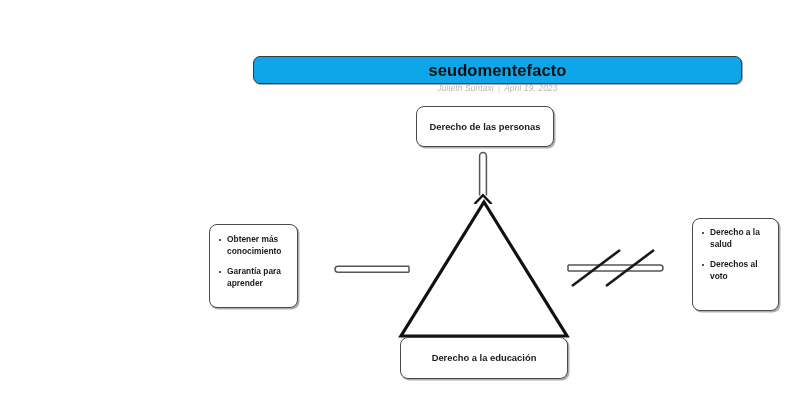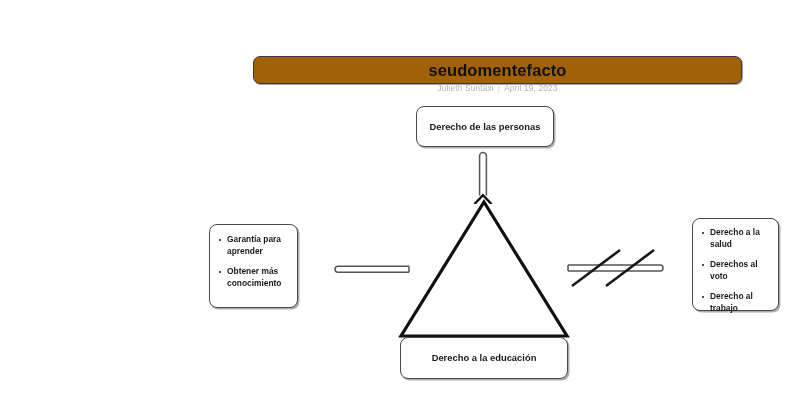--- a/index.html
+++ b/index.html
@@ -19,21 +19,21 @@
 
   
   .title-box {
     position: absolute;
     left: 253px;
     top: 56px;
     width: 489px;
     height: 28px;
     border: 1.6px solid #3a3a3a;
     border-radius: 7px;
-    background: #a16207;
+    background: #0ea5e9;
     box-sizing: border-box;
     display: flex;
     align-items: center;
     justify-content: center;
     box-shadow: 1px 1px 0 rgba(0,0,0,0.35);
   }
   .title-text {
     font-size: 16.5px;
     font-weight: bold;
     letter-spacing: 0.1px;
@@ -42,20 +42,21 @@
   }
   .byline {
     position: absolute;
     left: 253px;
     top: 84px;
     width: 489px;
     text-align: center;
     font-size: 8.2px;
     color: #b3b3b3;
     letter-spacing: 0.2px;
+    font-style: italic;
   }
   .byline .sep {
     margin: 0 4px;
     color: #c9c9c9;
   }
 
   
   .node {
     position: absolute;
     border: 1.5px solid #4a4a4a;
@@ -195,26 +196,25 @@
   <div class="node node-center" id="node-top">
     <span class="node-label">Derecho de las personas</span>
   </div>
 
   <div class="node node-center" id="node-bottom">
     <span class="node-label">Derecho a la educación</span>
   </div>
 
   <div class="node" id="node-left">
     <ul class="bullets">
+      <li>Obtener más conocimiento</li>
       <li>Garantía para aprender</li>
-      <li>Obtener más conocimiento</li>
     </ul>
   </div>
 
   <div class="node" id="node-right">
     <ul class="bullets">
       <li>Derecho a la salud</li>
       <li>Derechos al voto</li>
-      <li>Derecho al trabajo</li>
     </ul>
   </div>
 
 </div>
 
 </body></html>

